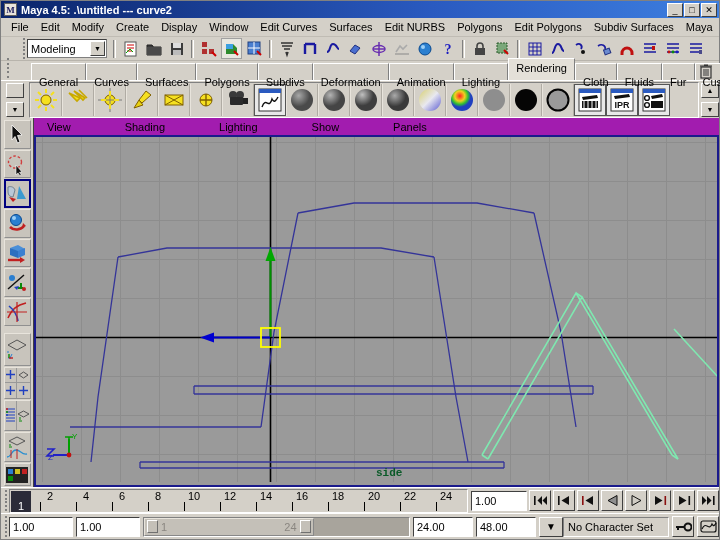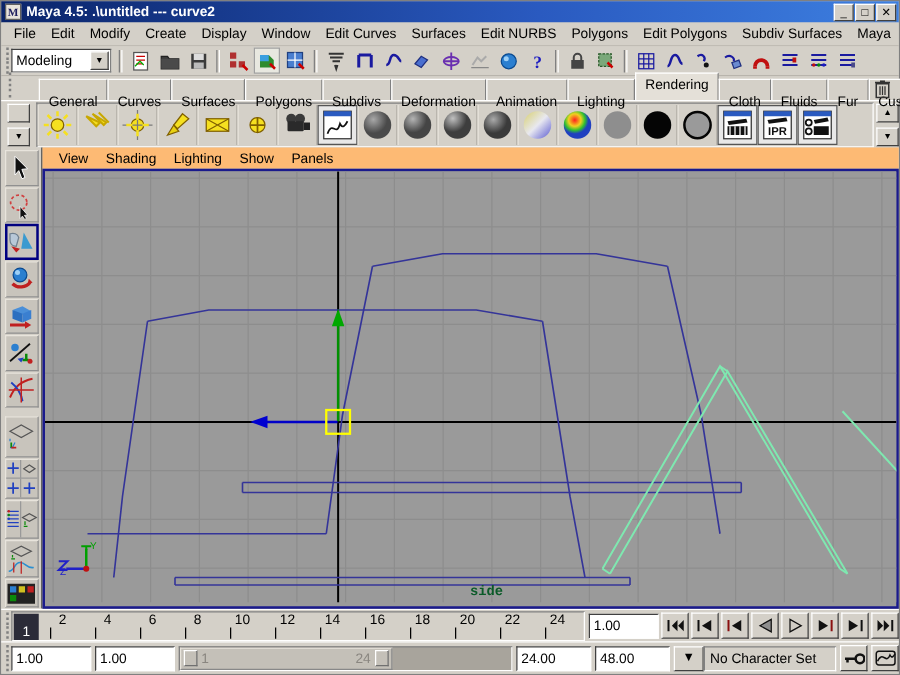--- a/index.html
+++ b/index.html
@@ -64,21 +64,21 @@
   #menubar .mi {
     font-size: 11px; color: #000;
     padding: 16px 6px; white-space: nowrap;
   }
 
   
   #toolbar {
     height: 24px;
     background: #d4d0c8;
     display: flex; align-items: center;
-    padding-left: 2px;
+    padding-left: 20px;
     flex: 0 0 auto;
     border-bottom: 1px solid #b8b4ac;
   }
   .tb-combo {
     width: 80px; height: 19px;
     background: #ffffff;
     border: 1px solid #808080;
     border-top-color:#404040; border-left-color:#404040;
     display: flex; align-items: center;
     font-size: 11px; padding-left: 3px;
@@ -200,23 +200,23 @@
   .qbox { width: 27px; background: #c8c4bc; border-top:1px solid #e8e4dc; border-left:1px solid #e8e4dc; border-right:1px solid #909090; border-bottom:1px solid #909090; margin-bottom:1px; display:grid; }
 
   
   #vpwrap {
     flex: 1 1 auto;
     display: flex; flex-direction: column;
     border-left: 1px solid #404040;
     min-width: 0;
   }
   #vpmenu {
-    height: 17px; background: #fdba74;
+    height: 17px; background: #a21caf;
     display: flex; align-items: center;
-    padding-left: 6px; flex: 0 0 auto;
+    padding-left: 6px; flex: 0 0 auto; gap: 40px;
   }
   #vpmenu .vm { font-size: 11px; color:#000; padding: 0 7px; }
   #vpouter {
     flex: 1 1 auto;
     border-top: 2px solid #1a1a8c;
     border-left: 2px solid #1a1a8c;
     border-right: 2px solid #1a1a8c;
     border-bottom: 2px solid #1a1a8c;
     min-height: 0;
     position: relative;

